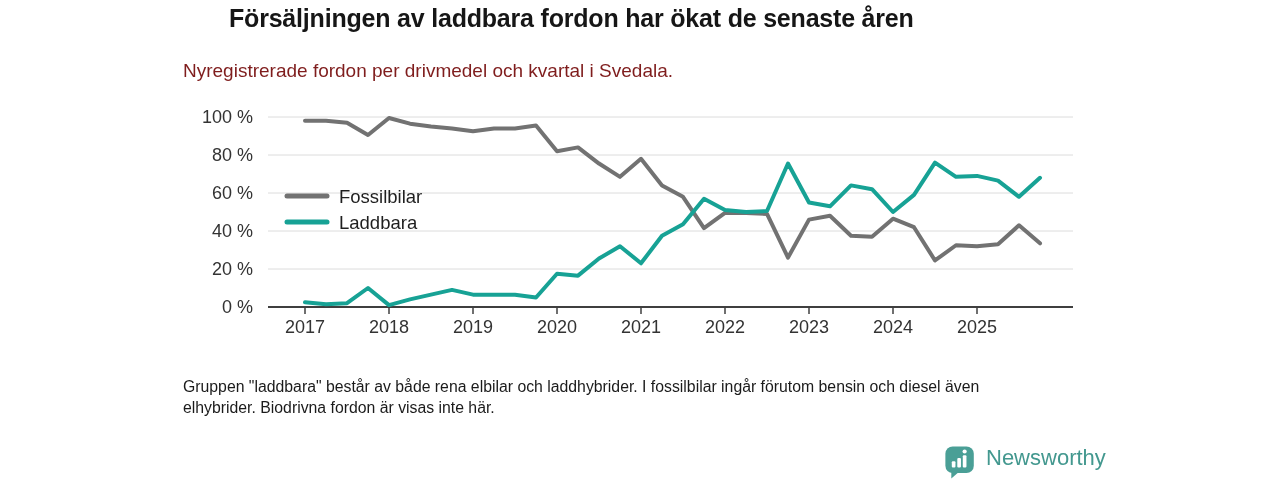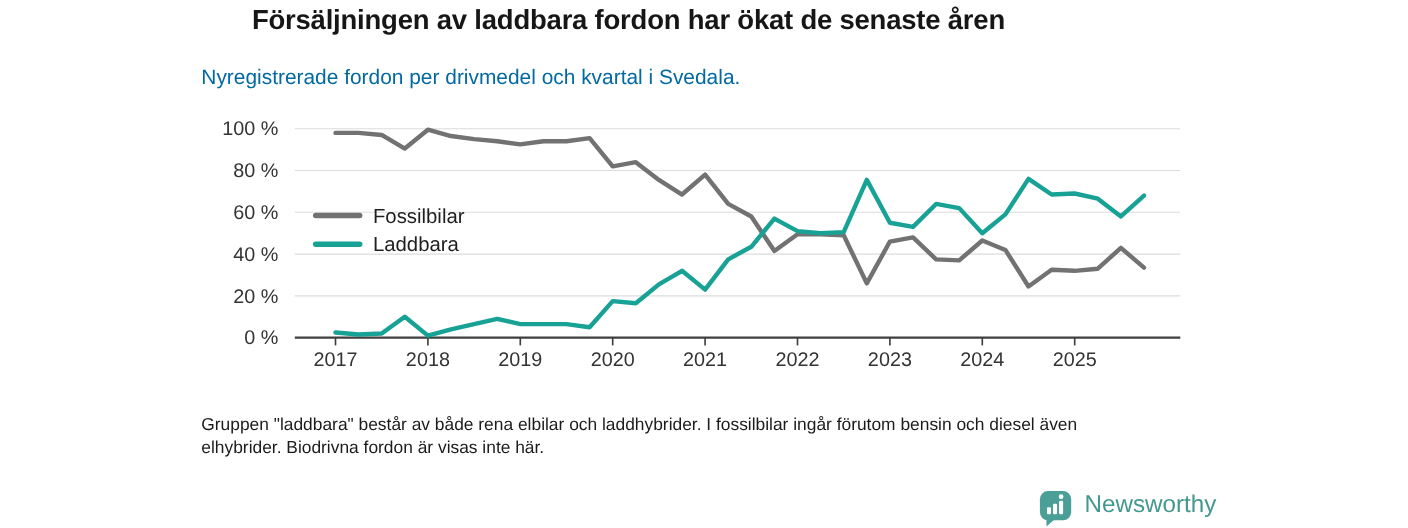--- a/index.html
+++ b/index.html
@@ -6,21 +6,21 @@
   body{
     width:1280px;height:480px;background:#ffffff;position:relative;overflow:hidden;
     font-family:"Liberation Sans",sans-serif;
   }
   .title{
     position:absolute;left:183px;top:4px;font-size:25px;font-weight:700;color:#161616;
     letter-spacing:-0.2px;
     margin-left:46px;
   }
   .subtitle{
-    position:absolute;left:183px;top:60px;font-size:19px;color:#0369a1;
+    position:absolute;left:183px;top:60px;font-size:19px;color:#7f1d1d;
   }
   #chart{position:absolute;left:0;top:0;}
   .footnote{
     position:absolute;left:183px;top:377px;width:862px;
     font-size:15.8px;line-height:20.5px;color:#1b1b1b;
   }
   .logo{
     position:absolute;left:944px;top:445px;display:flex;align-items:flex-start;gap:9px;
     cursor:pointer;
   }

